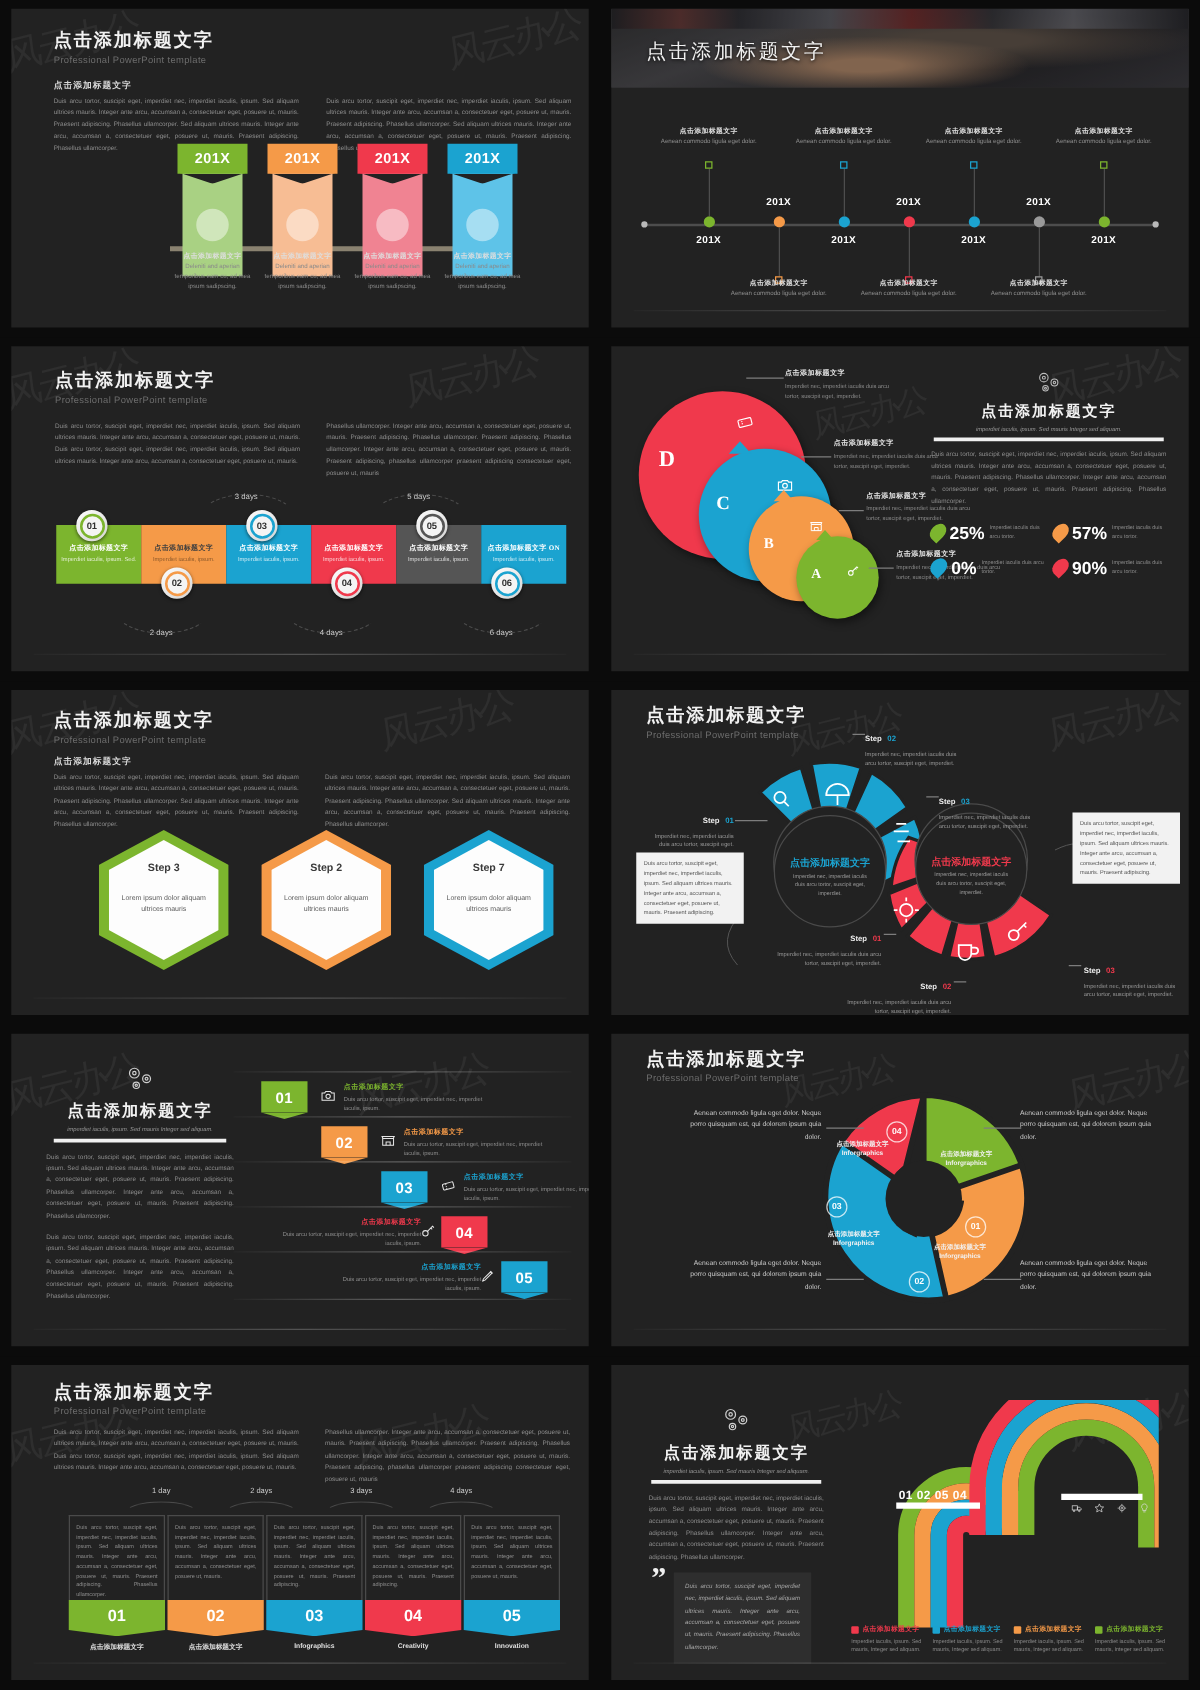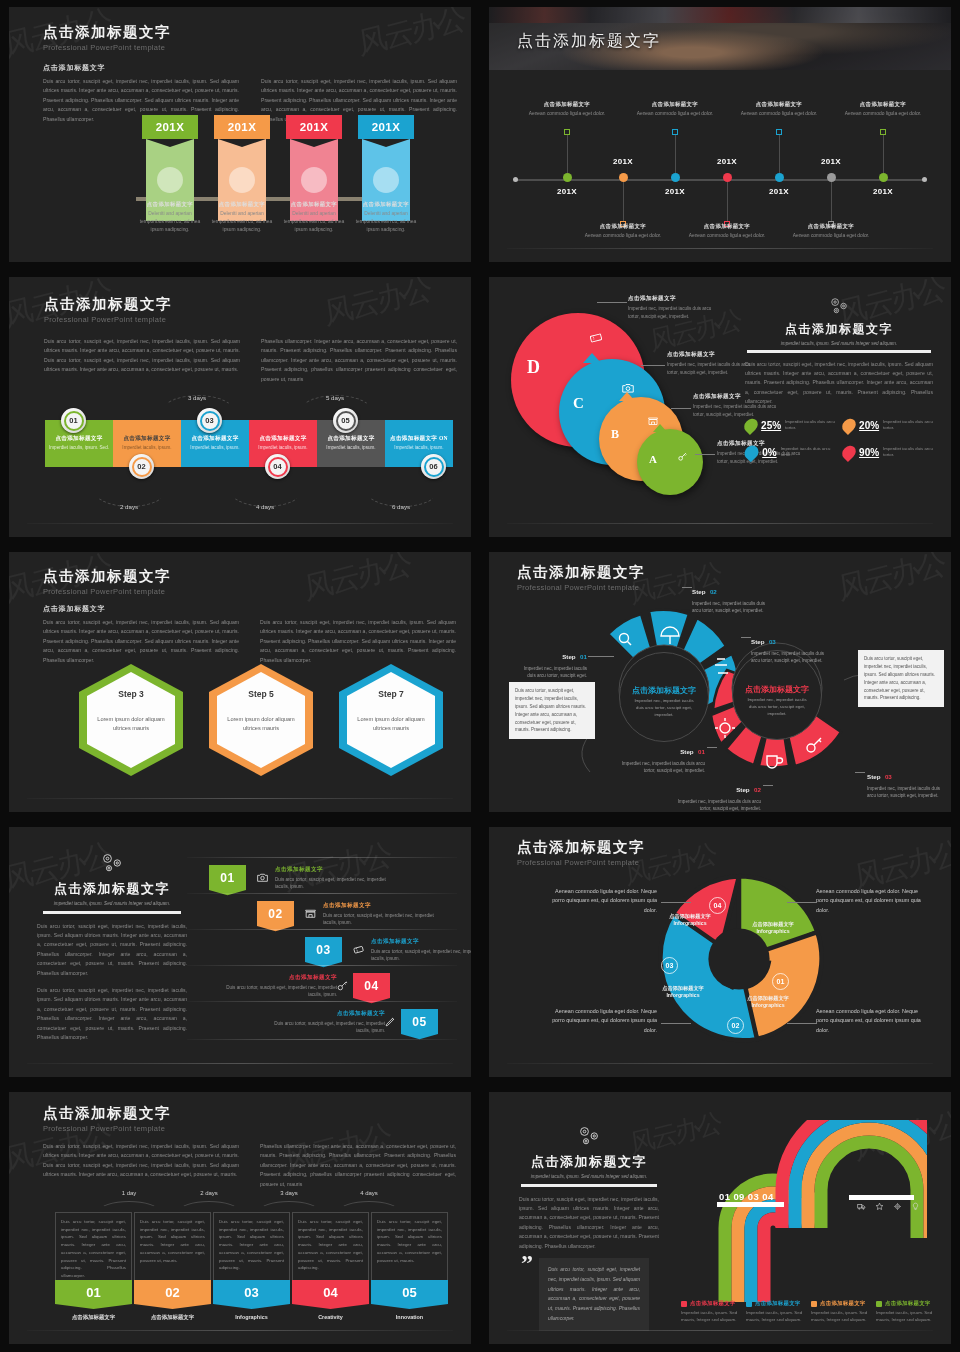--- a/index.html
+++ b/index.html
@@ -141,21 +141,21 @@
   .bub{ position:absolute; border-radius:50%; display:flex;align-items:center;justify-content:center;
         box-shadow:2px 3px 7px rgba(0,0,0,.45);}
   .bub .lt{ position:absolute; color:#fff; font-weight:700; font-family:"Liberation Serif",serif;}
   .bub .tail{ position:absolute; width:0;height:0; }
   .callout{ position:absolute; width:86px;}
   .callout .ct{ font-family:"Liberation Serif",serif; color:#e6e6e6; font-size:5.6px; font-weight:700; letter-spacing:.4px;}
   .callout .cd{ color:#8d8d8d; font-size:4.6px; line-height:1.65; margin-top:2px;}
   .lead{ position:absolute; height:1px; background:#7d7d7d;}
   .pct-row{ display:flex; align-items:center; gap:4px;}
   .pct-pie{ width:15px;height:15px; border-radius:50% 50% 0 50%; transform:rotate(45deg);}
-  .pct-num{ color:#fff; font-size:10px; font-weight:700;text-decoration:underline;}
+  .pct-num{ color:#fff; font-size:14px; font-weight:700;}
   .pct-txt{ color:#8d8d8d; font-size:4.3px; line-height:1.5;}
 
   
   .hexo{ position:absolute; width:104px; height:112px;
     clip-path:polygon(50% 0,100% 25%,100% 75%,50% 100%,0 75%,0 25%);
     display:flex;align-items:center;justify-content:center;}
   .hexi{ width:88px; height:96px; background:#fdfdfd;
     clip-path:polygon(50% 0,100% 25%,100% 75%,50% 100%,0 75%,0 25%);
     display:flex;flex-direction:column;align-items:center;justify-content:flex-start;
     padding-top:17px;}
@@ -424,21 +424,21 @@
           </div>
           <div class="pbadge" style="left: 188px; top: 131px;">
             <i style="--c:#1ba3d0">03</i>
           </div>
           <div class="pbadge" style="left: 256px; top: 177px;">
             <i style="--c:#f0394c">04</i>
           </div>
           <div class="pbadge" style="left: 324px; top: 131px;">
             <i style="--c:#555555">05</i>
           </div>
-          <div class="pbadge" style="left: 412px; top: 177px;">
+          <div class="pbadge" style="left: 384px; top: 177px;">
             <i style="--c:#1ba3d0">06</i>
           </div>
         </div>
     <div id="s3days">
           <div class="daylab" style="left: 188px; top: 117px;">3 days</div>
           <div class="daylab" style="left: 326px; top: 117px;">5 days</div>
           <div class="daylab" style="left: 120px; top: 226px;">2 days</div>
           <div class="daylab" style="left: 256px; top: 226px;">4 days</div>
           <div class="daylab" style="left: 392px; top: 226px;">6 days</div>
         </div>
@@ -520,21 +520,21 @@
       <div class="body-txt" style="text-align:justify;padding:0 6px;">Duis arcu tortor, suscipit eget, imperdiet nec, imperdiet iaculis, ipsum. Sed aliquam ultrices mauris. Integer ante arcu, accumsan a, consectetuer eget, posuere ut, mauris. Praesent adipiscing. Phasellus ullamcorper. Integer ante arcu, accumsan a, consectetuer eget, posuere ut, mauris. Praesent adipiscing. Phasellus ullamcorper.</div>
       <div id="s4stats" style="margin-top:11px;padding:0 6px;">
             <div style="display: grid; grid-template-columns: 1fr 1fr; gap: 12px 8px;">
               <div class="pct-row">
                 <span class="pct-pie" style="background:#7cb52e"></span>
                 <span class="pct-num">25%</span>
                 <span class="pct-txt" style="text-align:left">Imperdiet iaculis duis arcu tortor.</span>
               </div>
               <div class="pct-row">
                 <span class="pct-pie" style="background:#f59a48"></span>
-                <span class="pct-num">20%</span>
+                <span class="pct-num">57%</span>
                 <span class="pct-txt" style="text-align:left">Imperdiet iaculis duis arcu tortor.</span>
               </div>
               <div class="pct-row">
                 <span class="pct-pie" style="background:#1ba3d0"></span>
                 <span class="pct-num">0%</span>
                 <span class="pct-txt" style="text-align:left">Imperdiet iaculis duis arcu tortor.</span>
               </div>
               <div class="pct-row">
                 <span class="pct-pie" style="background:#f0394c"></span>
                 <span class="pct-num">90%</span>
@@ -560,21 +560,21 @@
     <div class="body-txt" style="position:absolute;left:251px;top:66px;width:196px;">Duis arcu tortor, suscipit eget, imperdiet nec, imperdiet iaculis, ipsum. Sed aliquam ultrices mauris. Integer ante arcu, accumsan a, consectetuer eget, posuere ut, mauris. Praesent adipiscing. Phasellus ullamcorper. Sed aliquam ultrices mauris. Integer ante arcu, accumsan a, consectetuer eget, posuere ut, mauris. Praesent adipiscing. Phasellus ullamcorper.</div>
     <div id="s5hex">
           <div class="hexo" style="left: 70px; top: 112px; background: rgb(124, 181, 46);">
             <div class="hexi">
               <div class="ht">Step 3</div>
               <div class="hd">Lorem ipsum dolor aliquam ultrices mauris</div>
             </div>
           </div>
           <div class="hexo" style="left: 200px; top: 112px; background: rgb(245, 154, 72);">
             <div class="hexi">
-              <div class="ht">Step 5</div>
+              <div class="ht">Step 2</div>
               <div class="hd">Lorem ipsum dolor aliquam ultrices mauris</div>
             </div>
           </div>
           <div class="hexo" style="left: 330px; top: 112px; background: rgb(27, 163, 208);">
             <div class="hexi">
               <div class="ht">Step 7</div>
               <div class="hd">Lorem ipsum dolor aliquam ultrices mauris</div>
             </div>
           </div>
         </div>
@@ -868,21 +868,21 @@
         <path d="M8 182 V108 A48 48 0 0 1 104 108 V70 A48 48 0 0 1 200 70 V118" stroke="#7cb52e" transform="translate(0,0)"></path>
         <path d="M21 182 V108 A35 35 0 0 1 91 108 V70 A61 61 0 0 1 213 70 V118" stroke="#f59a48" transform="translate(0,0)" stroke-width="13"></path>
       </g>
       <g fill="none" stroke-width="13">
         <path d="M34 182 V108 A22 22 0 0 1 78 108 V70 A74 74 0 0 1 226 70" stroke="#1ba3d0"></path>
         <path d="M47 182 V108 A9 9 0 0 1 65 108 V70 A87 87 0 0 1 239 70" stroke="#f0394c"></path>
       </g>
     </svg>
 
     <div class="wbar" style="left:228px;top:110px;width:67px;height:5px;"></div>
-    <div style="position:absolute;left:230px;top:99px;color:#fff;font-size:9.5px;font-weight:700;letter-spacing:.4px;">01 09 03 04</div>
+    <div style="position:absolute;left:230px;top:99px;color:#fff;font-size:9.5px;font-weight:700;letter-spacing:.4px;">01 02 05 04</div>
     <div class="wbar" style="left:360px;top:103px;width:65px;height:5px;"></div>
     <div style="position:absolute;left:368px;top:110px;display:flex;gap:9px;">
       <svg width="9" height="9" viewBox="0 0 24 24" fill="none" stroke="#d9d9d9" stroke-width="1.6">
             <rect x="2" y="7" width="11" height="9"></rect>
             <path d="M13 10h5l3 3v3h-8z"></path>
             <circle cx="6" cy="18" r="1.6"></circle>
             <circle cx="17" cy="18" r="1.6"></circle>
           </svg>
       <svg width="9" height="9" viewBox="0 0 24 24" fill="none" stroke="#d9d9d9" stroke-width="1.6">
             <path d="M12 3l2.8 6 6.2.6-4.7 4.2 1.4 6.2L12 16.8 6.3 20l1.4-6.2L3 9.6 9.2 9z"></path>

